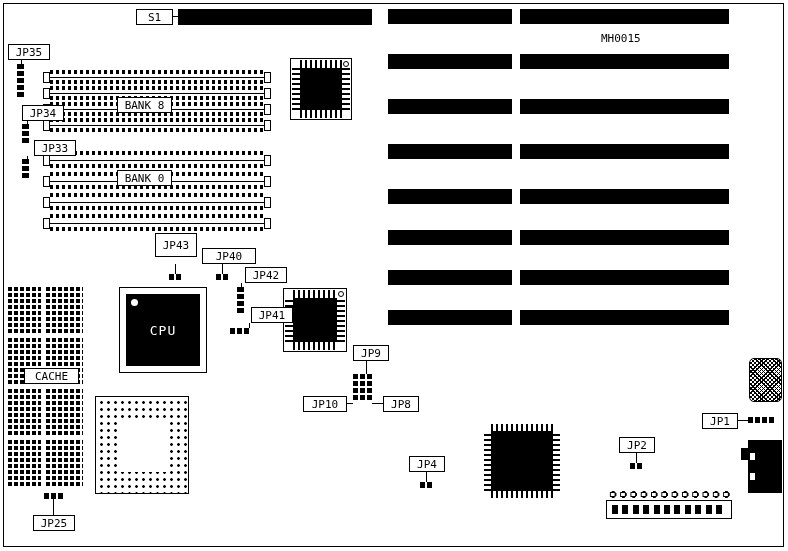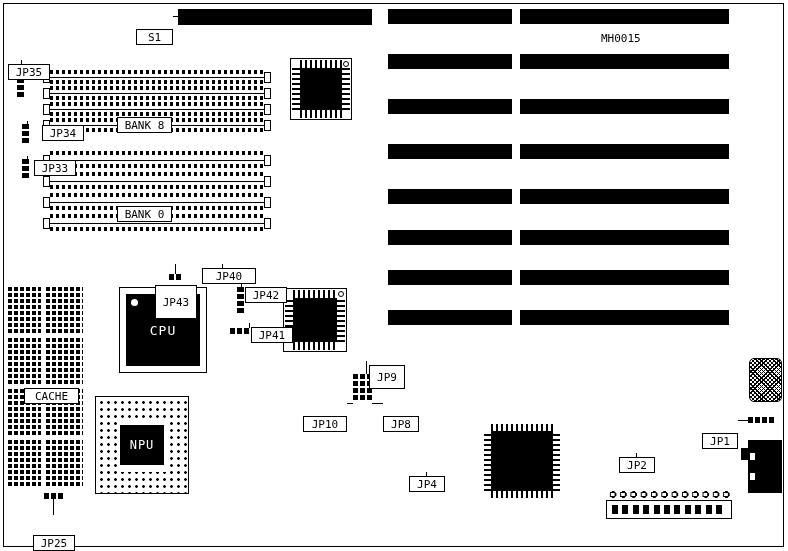--- a/index.html
+++ b/index.html
@@ -10,21 +10,21 @@
     background: #fff;
     font-family: "DejaVu Sans Mono", monospace;
     overflow: hidden;
   }
   .outline { position: absolute; left: 3px; top: 3px; width: 781px; height: 544px; border: 1px solid #000; }
   .bar  { position: absolute; background: #000; z-index: 2; }
   .line { position: absolute; background: #000; z-index: 4; }
   .label-box {
     position: absolute; background: #fff; border: 1px solid #000; color: #000;
     font-size: 11px; line-height: 1; display: flex; align-items: center; justify-content: center;
-    white-space: nowrap; z-index: 6; margin-top: 20px;
+    white-space: nowrap; z-index: 6;
   }
   .plain-text { position: absolute; font-size: 11px; color: #000; z-index: 2; }
   .jumper-h { position: absolute; z-index: 3; background-color: #fff;
     background-image: repeating-linear-gradient(90deg,#000 0,#000 5px,#fff 5px,#fff 7px); }
   .jumper-v { position: absolute; z-index: 3; background-color: #fff;
     background-image: repeating-linear-gradient(0deg,#000 0,#000 5px,#fff 5px,#fff 7px); }
   .pingrid { position: absolute; z-index: 3; background-color: #fff;
     background-image:
       repeating-linear-gradient(0deg,transparent 0,transparent 5px,#fff 5px,#fff 7px),
       repeating-linear-gradient(90deg,#000 0,#000 5px,#fff 5px,#fff 7px); }
@@ -124,35 +124,35 @@
 
 <div class="simm" style="left:50px;top:70px;width:214px;height:14px"></div>
 <div class="simm" style="left:50px;top:86px;width:214px;height:14px"></div>
 <div class="simm" style="left:50px;top:102px;width:214px;height:14px"></div>
 <div class="simm" style="left:50px;top:118px;width:214px;height:14px"></div>
 <div class="simm" style="left:50px;top:151px;width:214px;height:17px"></div>
 <div class="simm" style="left:50px;top:172px;width:214px;height:17px"></div>
 <div class="simm" style="left:50px;top:193px;width:214px;height:17px"></div>
 <div class="simm" style="left:50px;top:214px;width:214px;height:17px"></div>
 <div class="label-box" style="left:117px;top:97px;width:55px;height:16px">BANK 8</div>
-<div class="label-box" style="left:117px;top:186px;width:55px;height:16px">BANK 0</div>
-
-<div class="label-box" style="left:42px;top:105px;width:42px;height:16px">JP34</div>
+<div class="label-box" style="left:117px;top:170px;width:55px;height:16px">BANK 0</div>
+
+<div class="label-box" style="left:22px;top:105px;width:42px;height:16px">JP34</div>
 <div class="line" style="left:27px;top:121px;width:1px;height:3px"></div>
 <div class="jumper-v" style="left:22px;top:124px;width:7px;height:19px"></div>
 <div class="label-box" style="left:34px;top:140px;width:42px;height:16px">JP33</div>
 <div class="line" style="left:27px;top:156px;width:1px;height:3px"></div>
 <div class="jumper-v" style="left:22px;top:159px;width:7px;height:19px"></div>
 
 <div class="qfp" style="left:290px;top:58px;width:62px;height:62px">
   <div class="qfp-core"></div>
   <div class="qfp-dot"></div>
 </div>
 
-<div class="label-box" style="left:155px;top:265px;width:42px;height:34px">JP43</div>
+<div class="label-box" style="left:155px;top:233px;width:42px;height:24px">JP43</div>
 <div class="line" style="left:175px;top:264px;width:1px;height:10px"></div>
 <div class="jumper-h" style="left:169px;top:274px;width:12px;height:6px"></div>
 
 <div class="label-box" style="left:202px;top:248px;width:54px;height:16px">JP40</div>
 <div class="line" style="left:222px;top:264px;width:1px;height:10px"></div>
 <div class="jumper-h" style="left:216px;top:274px;width:12px;height:6px"></div>
 
 <div class="label-box" style="left:245px;top:267px;width:42px;height:16px">JP42</div>
 <div class="line" style="left:241px;top:283px;width:1px;height:4px"></div>
 <div class="jumper-v" style="left:237px;top:287px;width:7px;height:26px"></div>
@@ -166,43 +166,40 @@
     <div class="cpu-notch"></div>
     <span>CPU</span>
   </div>
 </div>
 
 <div class="qfp" style="left:283px;top:288px;width:64px;height:64px">
   <div class="qfp-core"></div>
   <div class="qfp-dot"></div>
 </div>
 
-<div class="label-box" style="left:369px;top:345px;width:36px;height:24px">JP9</div>
+<div class="label-box" style="left:353px;top:345px;width:36px;height:16px">JP9</div>
 <div class="line" style="left:366px;top:361px;width:1px;height:13px"></div>
 <div class="pingrid" style="left:353px;top:374px;width:19px;height:26px"></div>
 <div class="label-box" style="left:303px;top:396px;width:44px;height:16px">JP10</div>
 <div class="line" style="left:347px;top:403px;width:6px;height:1px"></div>
 <div class="label-box" style="left:383px;top:396px;width:36px;height:16px">JP8</div>
 <div class="line" style="left:372px;top:403px;width:11px;height:1px"></div>
 
 <div class="pingrid-sm" style="left:8px;top:285px;width:33px;height:48px"></div>
 <div class="pingrid-sm" style="left:8px;top:336px;width:33px;height:48px"></div>
 <div class="pingrid-sm" style="left:8px;top:387px;width:33px;height:48px"></div>
 <div class="pingrid-sm" style="left:8px;top:438px;width:33px;height:48px"></div>
 <div class="pingrid-sm" style="left:46px;top:285px;width:37px;height:48px"></div>
 <div class="pingrid-sm" style="left:46px;top:336px;width:37px;height:48px"></div>
 <div class="pingrid-sm" style="left:46px;top:387px;width:37px;height:48px"></div>
 <div class="pingrid-sm" style="left:46px;top:438px;width:37px;height:48px"></div>
 <div class="label-box" style="left:24px;top:368px;width:55px;height:16px">CACHE</div>
 
 <div class="npu" style="left:95px;top:396px;width:94px;height:98px">
   <div class="npu-inner"></div>
-  <div class="npu-core">
-    <span>NPU</span>
-  </div>
 </div>
 
 <div class="jumper-h" style="left:44px;top:493px;width:19px;height:6px"></div>
 <div class="line" style="left:53px;top:499px;width:1px;height:16px"></div>
 <div class="label-box" style="left:33px;top:515px;width:42px;height:16px">JP25</div>
 
 <div class="label-box" style="left:409px;top:456px;width:36px;height:16px">JP4</div>
 <div class="line" style="left:426px;top:472px;width:1px;height:10px"></div>
 <div class="jumper-h" style="left:420px;top:482px;width:12px;height:6px"></div>
 

